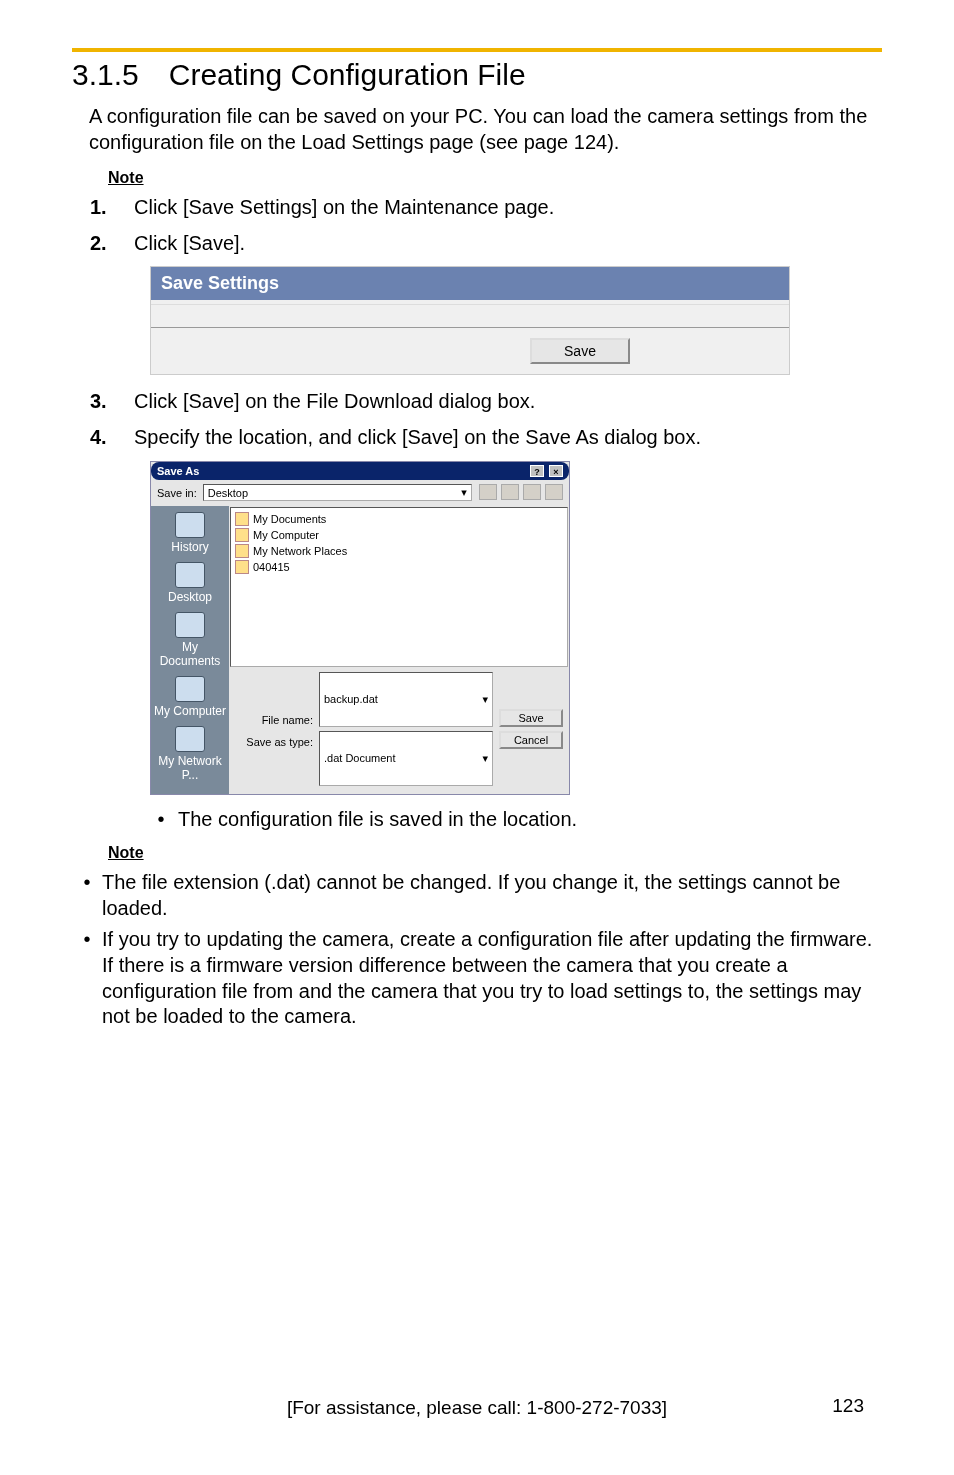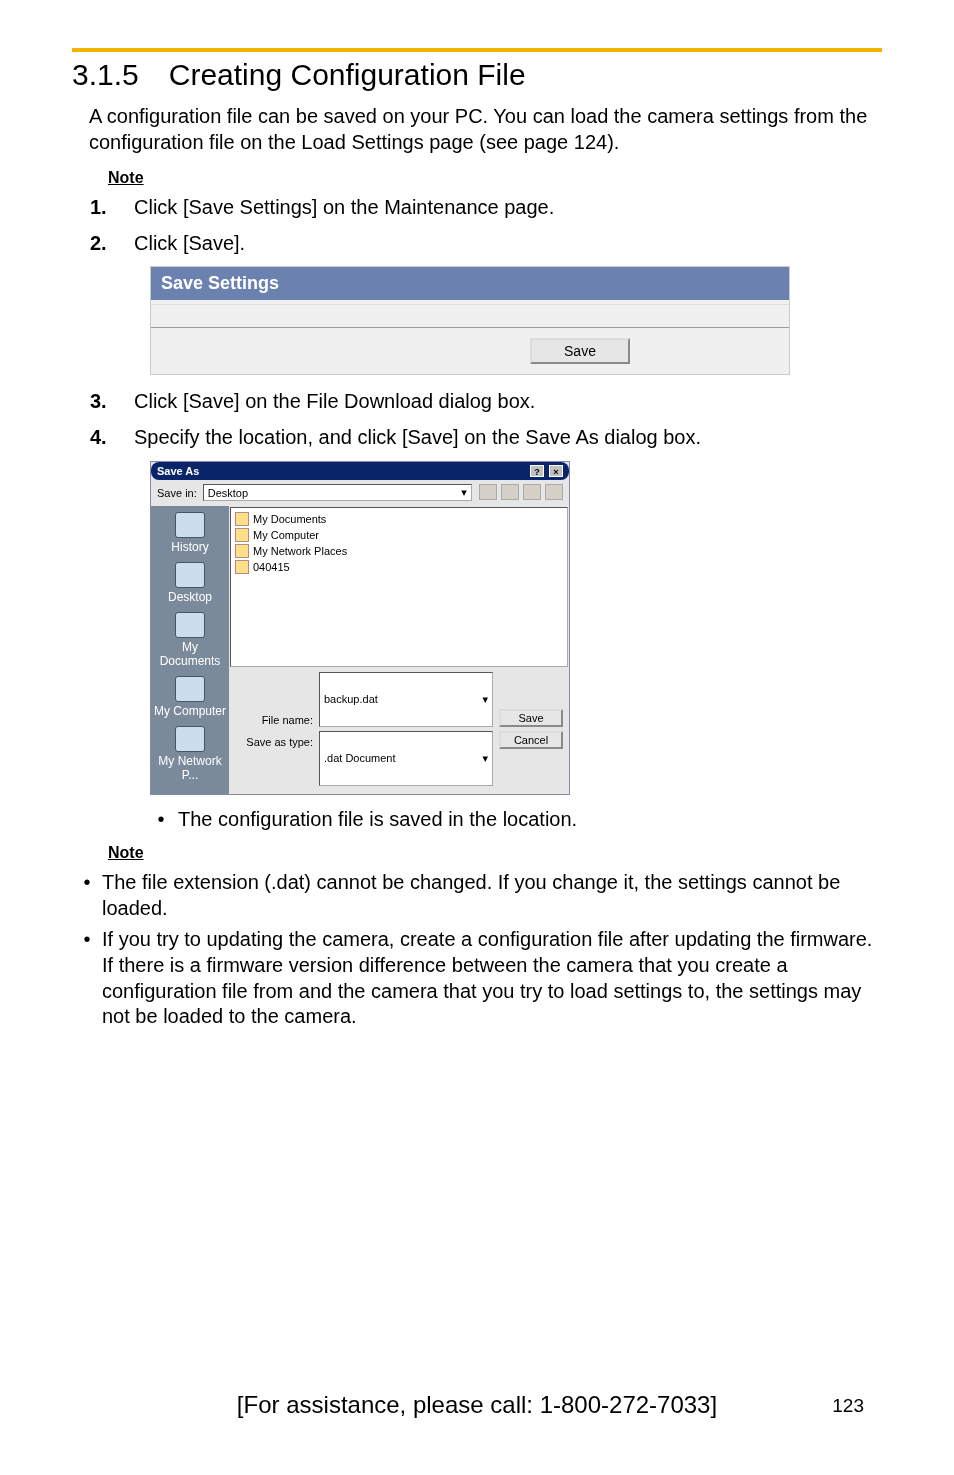--- a/index.html
+++ b/index.html
@@ -198,21 +198,21 @@
   }
   .bull { width: 34px; flex-shrink: 0; text-align: center; }
   .note-bullets { margin-left: 72px; }
   .note-bullets .bull { width: 30px; }
   .note-bullets .bbody { flex: 1; }
   .footer {
     position: absolute;
     bottom: 56px;
     left: 0; right: 0;
     text-align: center;
-    font-size: 24px;
+    font-size: 19px;
   }
   .pagenum {
     position: absolute;
     bottom: 58px;
     right: 90px;
     font-size: 19px;
   }
 </style>
 </head>
 <body>

